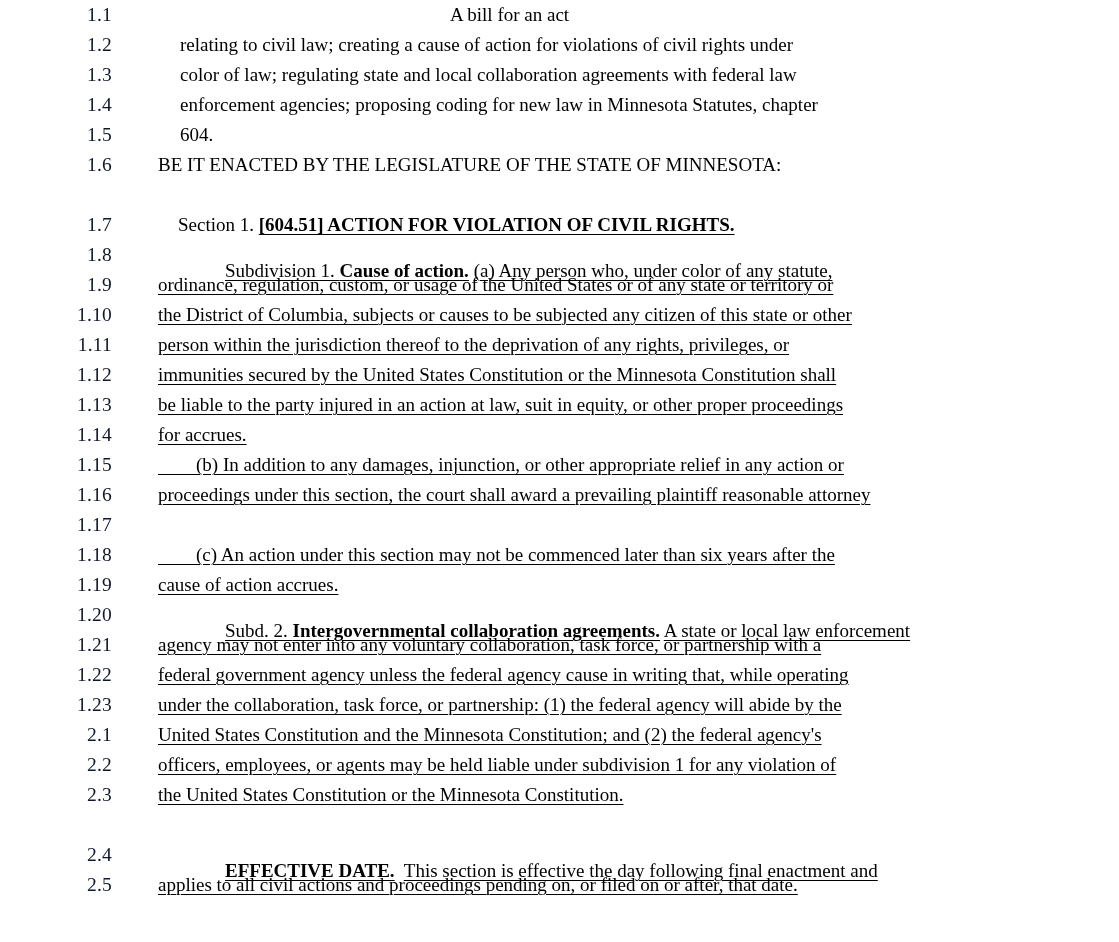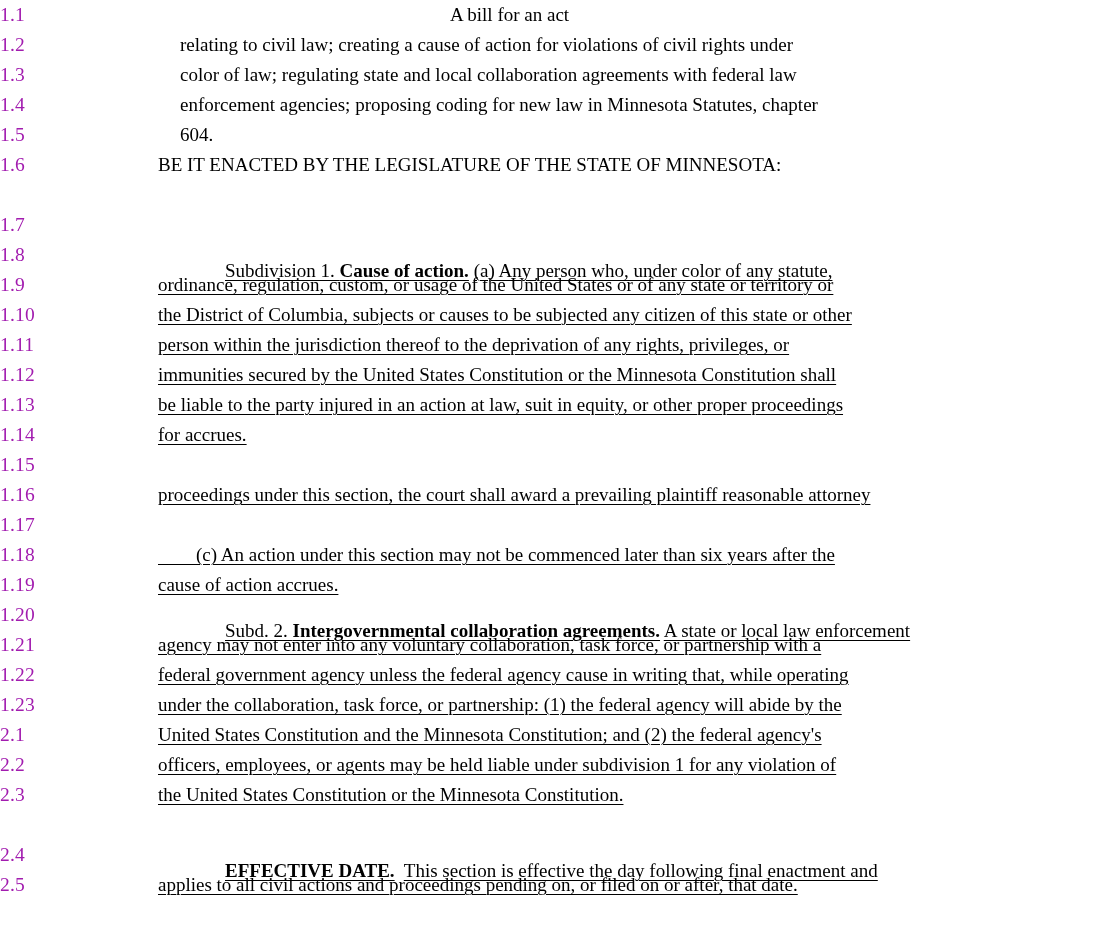--- a/index.html
+++ b/index.html
@@ -20,26 +20,26 @@
     height: 942px;
   }
   .line-row {
     display: flex;
     align-items: flex-start;
     height: 30px;
   }
   .line-no {
     width: 130px;
     flex: 0 0 130px;
-    text-align: left;
+    text-align: right;
     padding-right: 18px;
     box-sizing: border-box;
     font-size: 19.5px;
     line-height: 30px;
-    color: #a21caf;
+    color: #0f172a;
     letter-spacing: 0.2px;
   }
   .line-text {
     flex: 1 1 auto;
     font-size: 19px;
     line-height: 30px;
     white-space: pre;
     position: relative;
   }
   .u {
@@ -84,20 +84,21 @@
       <div class="line-no">1.5</div>
       <div class="line-text ind-1"><span class="">604.</span></div>
     </div>
     <div class="line-row">
       <div class="line-no">1.6</div>
       <div class="line-text ind-3"><span class="">BE IT ENACTED BY THE LEGISLATURE OF THE STATE OF MINNESOTA:</span></div>
     </div>
     <div class="spacer"></div>
     <div class="line-row">
       <div class="line-no">1.7</div>
+      <div class="line-text ind-2"><span class="">Section 1. </span><span class="u b">[604.51] ACTION FOR VIOLATION OF CIVIL RIGHTS.</span></div>
     </div>
     <div class="line-row">
       <div class="line-no">1.8</div>
       <div class="line-text ind-4"><span class="u">Subdivision 1. </span><span class="u b">Cause of action.</span><span class=""> </span><span class="u">(a) Any person who, under color of any statute,</span></div>
     </div>
     <div class="line-row">
       <div class="line-no">1.9</div>
       <div class="line-text ind-3"><span class="u">ordinance, regulation, custom, or usage of the United States or of any state or territory or</span></div>
     </div>
     <div class="line-row">
@@ -115,20 +116,21 @@
     <div class="line-row">
       <div class="line-no">1.13</div>
       <div class="line-text ind-3"><span class="u">be liable to the party injured in an action at law, suit in equity, or other proper proceedings</span></div>
     </div>
     <div class="line-row">
       <div class="line-no">1.14</div>
       <div class="line-text ind-3"><span class="u">for accrues.</span></div>
     </div>
     <div class="line-row">
       <div class="line-no">1.15</div>
+      <div class="line-text ind-3"><span class="u">        (b) In addition to any damages, injunction, or other appropriate relief in any action or</span></div>
     </div>
     <div class="line-row">
       <div class="line-no">1.16</div>
       <div class="line-text ind-3"><span class="u">proceedings under this section, the court shall award a prevailing plaintiff reasonable attorney</span></div>
     </div>
     <div class="line-row">
       <div class="line-no">1.17</div>
     </div>
     <div class="line-row">
       <div class="line-no">1.18</div>

